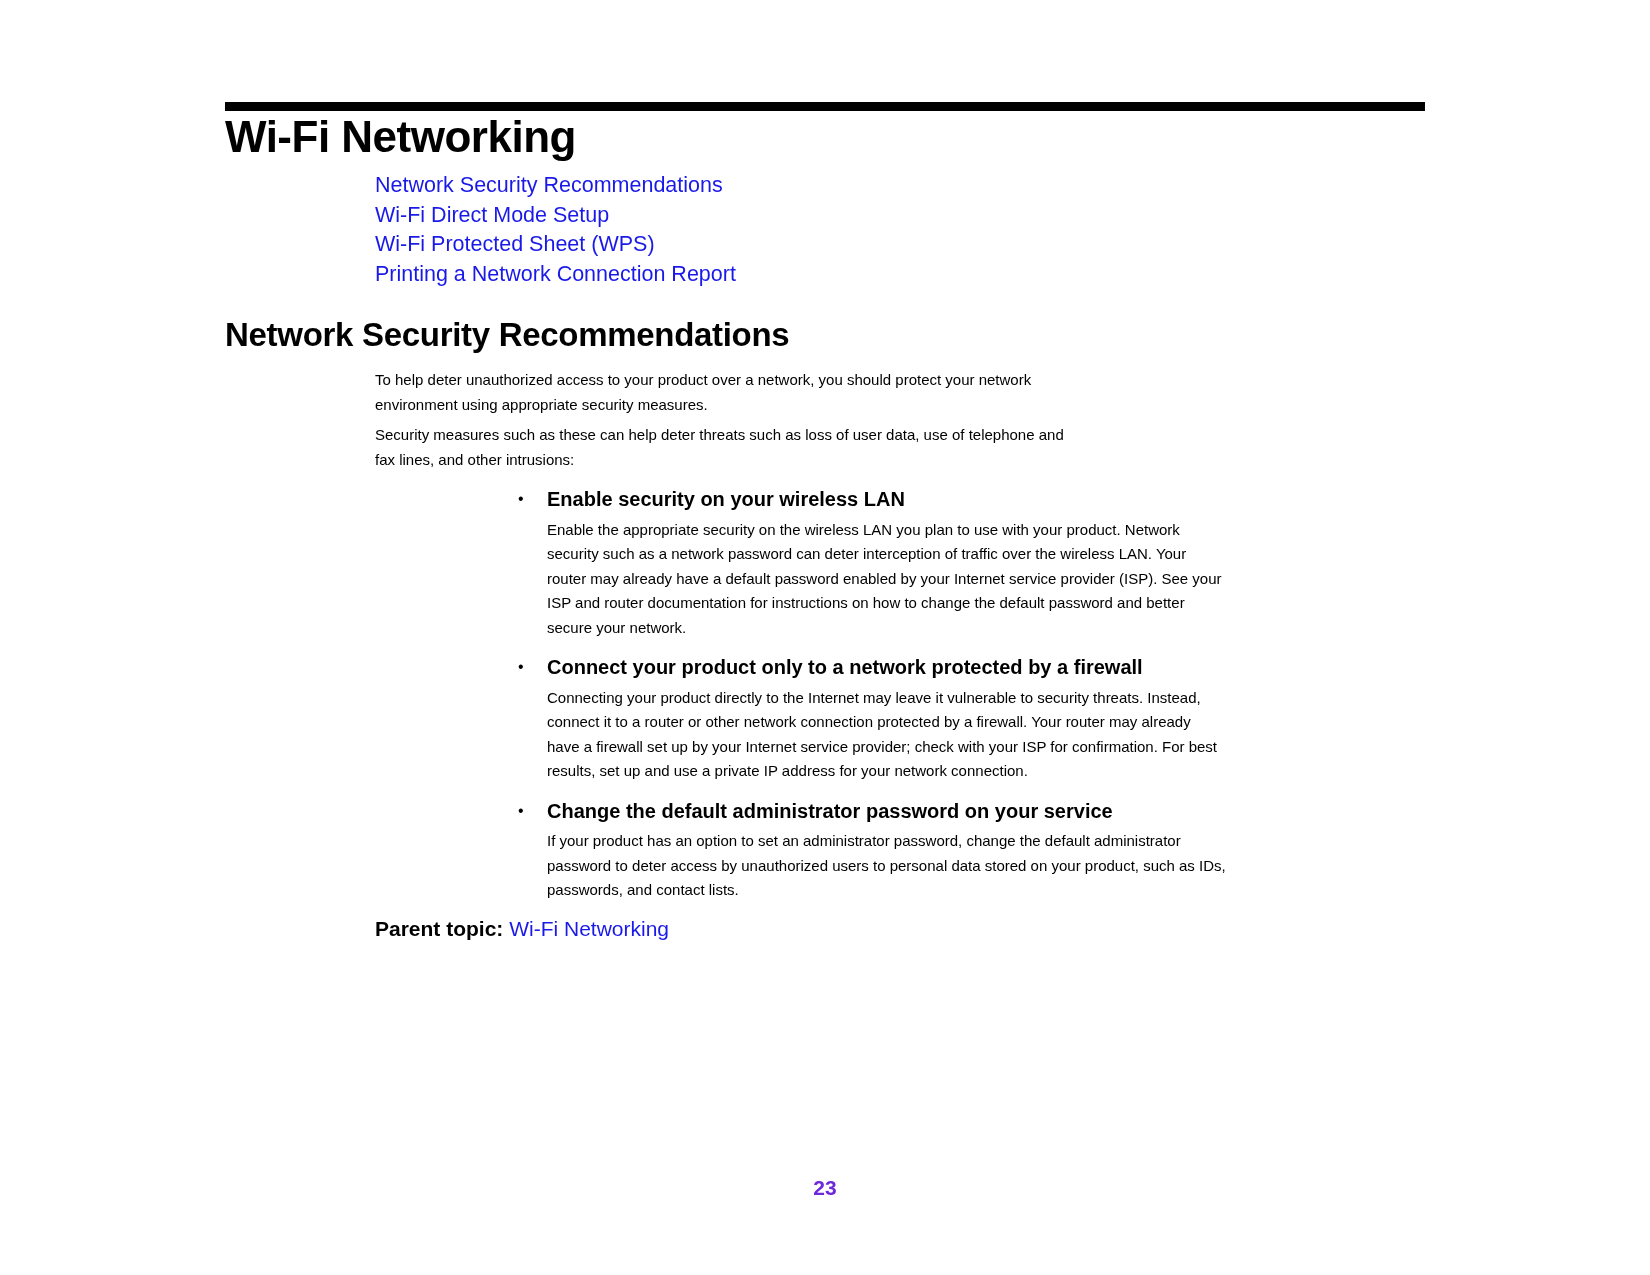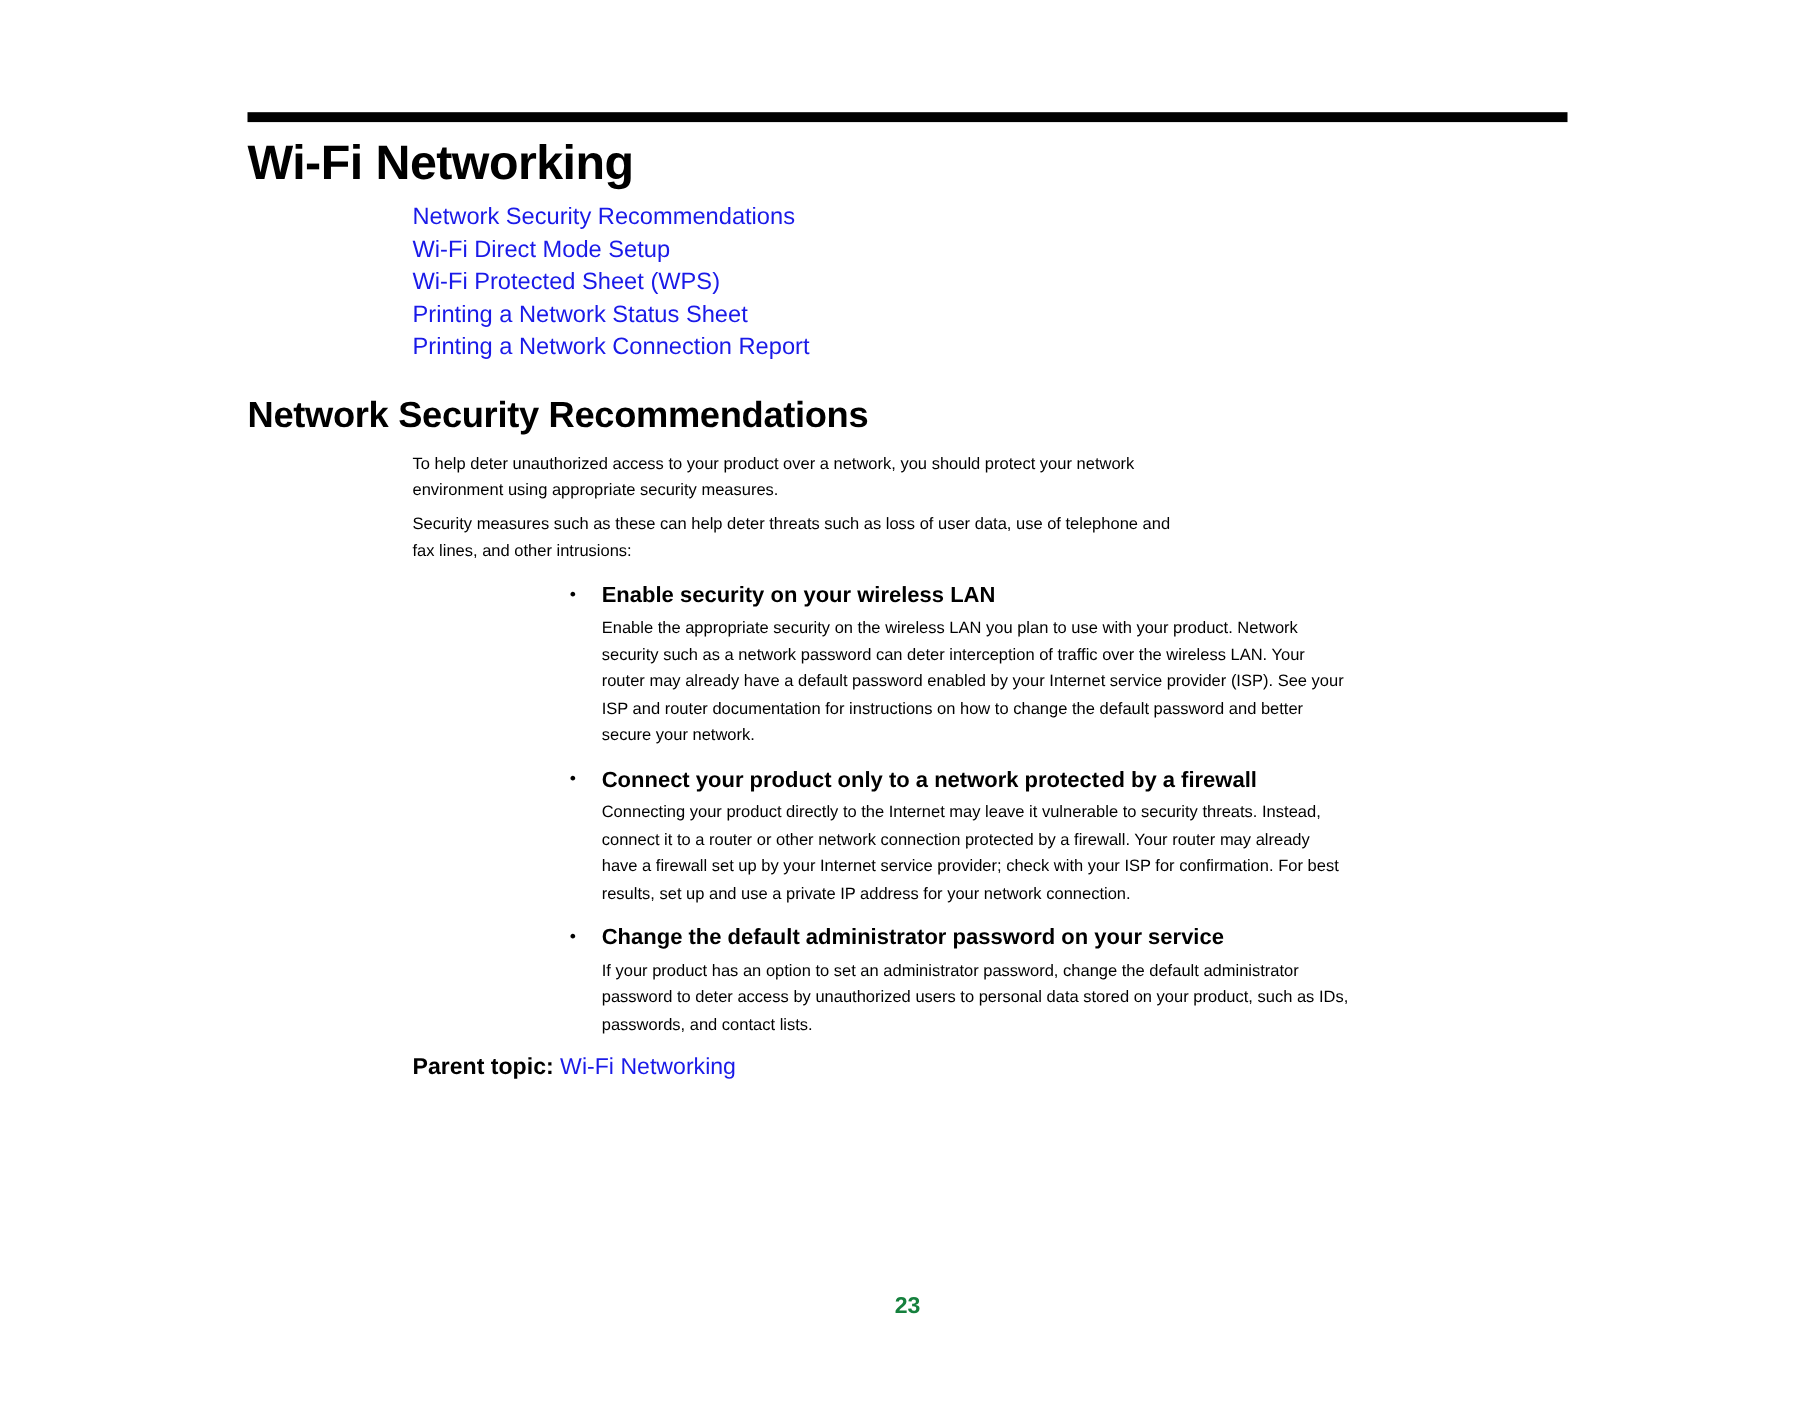--- a/index.html
+++ b/index.html
@@ -13,21 +13,21 @@
     overflow: hidden;
   }
   .top-rule {
     position: absolute;
     left: 225px; top: 102px;
     width: 1200px; height: 9px;
     background: #000000;
   }
   .main {
     position: absolute;
-    left: 225px; top: 124px;
+    left: 225px; top: 112px;
     width: 1200px;
   }
   h1.chapter-title {
     margin: 0;
     font-size: 44px;
     line-height: 50px;
     font-weight: 700;
     letter-spacing: -0.5px;
     color: #000000;
   }
@@ -94,41 +94,40 @@
     text-decoration: none;
     cursor: pointer;
   }
   .page-number {
     position: absolute;
     left: 0; top: 1176px;
     width: 1650px;
     text-align: center;
     font-size: 21px;
     font-weight: 700;
-    color: #15803d;
+    color: #6d28d9;
   }
 </style>
 </head>
 <body>
 
 <div>
 
   <div class="top-rule"></div>
 
   <div class="main">
 
     <h1 class="chapter-title">Wi-Fi Networking</h1>
 
     <div class="indent">
 
       <nav class="toc">
         <a class="toc-link">Network Security Recommendations</a>
         <a class="toc-link">Wi-Fi Direct Mode Setup</a>
         <a class="toc-link">Wi-Fi Protected Sheet (WPS)</a>
-        <a class="toc-link">Printing a Network Status Sheet</a>
         <a class="toc-link">Printing a Network Connection Report</a>
       </nav>
     </div>
 
     <h2 class="section-title">Network Security Recommendations</h2>
 
     <div class="indent">
 
       <p class="body first">To help deter unauthorized access to your product over a network, you should protect your network
 environment using appropriate security measures.</p>

